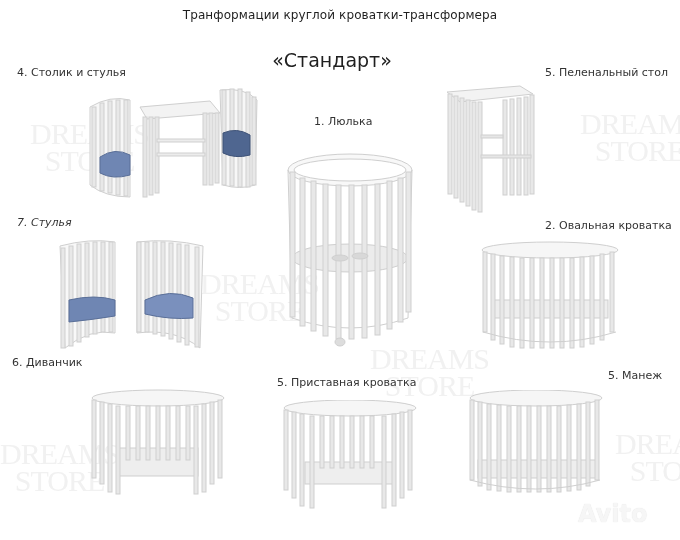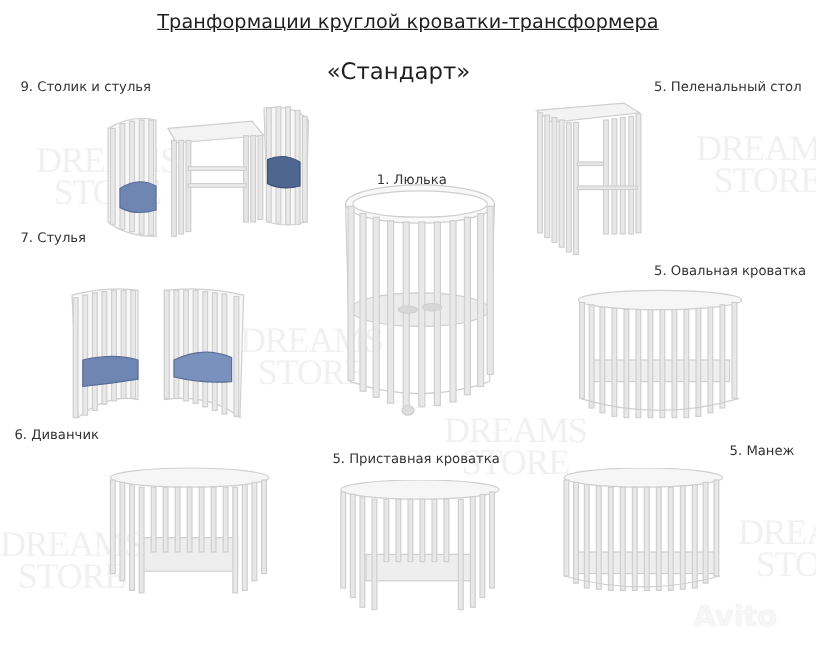--- a/index.html
+++ b/index.html
@@ -1,42 +1,42 @@
 <!DOCTYPE html>
 <html><head>
 <meta charset="utf-8">
 <style>
   * { box-sizing: border-box; margin: 0; padding: 0; }
   body { width: 680px; height: 540px; background: #ffffff; font-family: "DejaVu Sans", sans-serif; position: relative; overflow: hidden; color: #222; }
-  .title { position: absolute; left: 0; width: 680px; top: 8px; text-align: center; font-size: 16px; font-weight: 500; color: #1f1f1f; letter-spacing: 0.1px; text-decoration: underline; }
+  .title { position: absolute; left: 0; width: 680px; top: 8px; text-align: center; font-size: 12px; font-weight: 500; color: #1f1f1f; letter-spacing: 0.1px; }
   .subtitle { position: absolute; left: 0; width: 664px; top: 49px; text-align: center; font-size: 19px; color: #1f1f1f; }
   .label { position: absolute; font-size: 11px; color: #333; white-space: nowrap; }
   .pic { position: absolute; }
   .watermark { position: absolute; color: #f1f1f1; font-family: "Liberation Serif", serif; font-size: 30px; line-height: 0.9; text-align: center; letter-spacing: -1px; }
   .avito { position: absolute; left: 578px; top: 500px; font-size: 24px; font-weight: bold; color: #f6f6f6; text-shadow: 0 0 1px #ddd; }
   svg { display: block; }
 </style>
 </head>
 <body>
 
 <div class="title">Транформации круглой кроватки-трансформера</div>
 <div class="subtitle">«Стандарт»</div>
 
 <div class="watermark" style="left:30px;top:120px;"><span>DREAMS</span><br><span>STORE</span></div>
 <div class="watermark" style="left:580px;top:110px;"><span>DREAMS</span><br><span>STORE</span></div>
 <div class="watermark" style="left:200px;top:270px;"><span>DREAMS</span><br><span>STORE</span></div>
 <div class="watermark" style="left:370px;top:345px;"><span>DREAMS</span><br><span>STORE</span></div>
 <div class="watermark" style="left:0px;top:440px;"><span>DREAMS</span><br><span>STORE</span></div>
 <div class="watermark" style="left:615px;top:430px;"><span>DREAMS</span><br><span>STORE</span></div>
 
-<div class="label" style="left:17px;top:66px;">9. Столик и стулья</div>
+<div class="label" style="left:17px;top:66px;">4. Столик и стулья</div>
 <div class="label" style="left:545px;top:66px;">5. Пеленальный стол</div>
-<div class="label" style="left:314px;top:115px;margin-top:28px;">1. Люлька</div>
-<div class="label" style="left:17px;top:192px;">7. Стулья</div>
-<div class="label" style="left:545px;top:219px;">5. Овальная кроватка</div>
+<div class="label" style="left:314px;top:115px;">1. Люлька</div>
+<div class="label" style="left:17px;top:216px;font-style:italic;">7. Стулья</div>
+<div class="label" style="left:545px;top:219px;">2. Овальная кроватка</div>
 <div class="label" style="left:12px;top:356px;">6. Диванчик</div>
 <div class="label" style="left:277px;top:376px;">5. Приставная кроватка</div>
 <div class="label" style="left:608px;top:369px;">5. Манеж</div>
 
 <div class="pic" style="left:85px;top:85px;">
   <svg width="175" height="115" viewBox="0 0 175 115">
     <g stroke="#cfcfcf" stroke-width="1" fill="#ececec">
 
       <path d="M5 22 Q25 10 45 15 L45 112 Q20 112 5 100 Z" fill="#f7f7f7"></path>
       <g fill="#e8e8e8">

